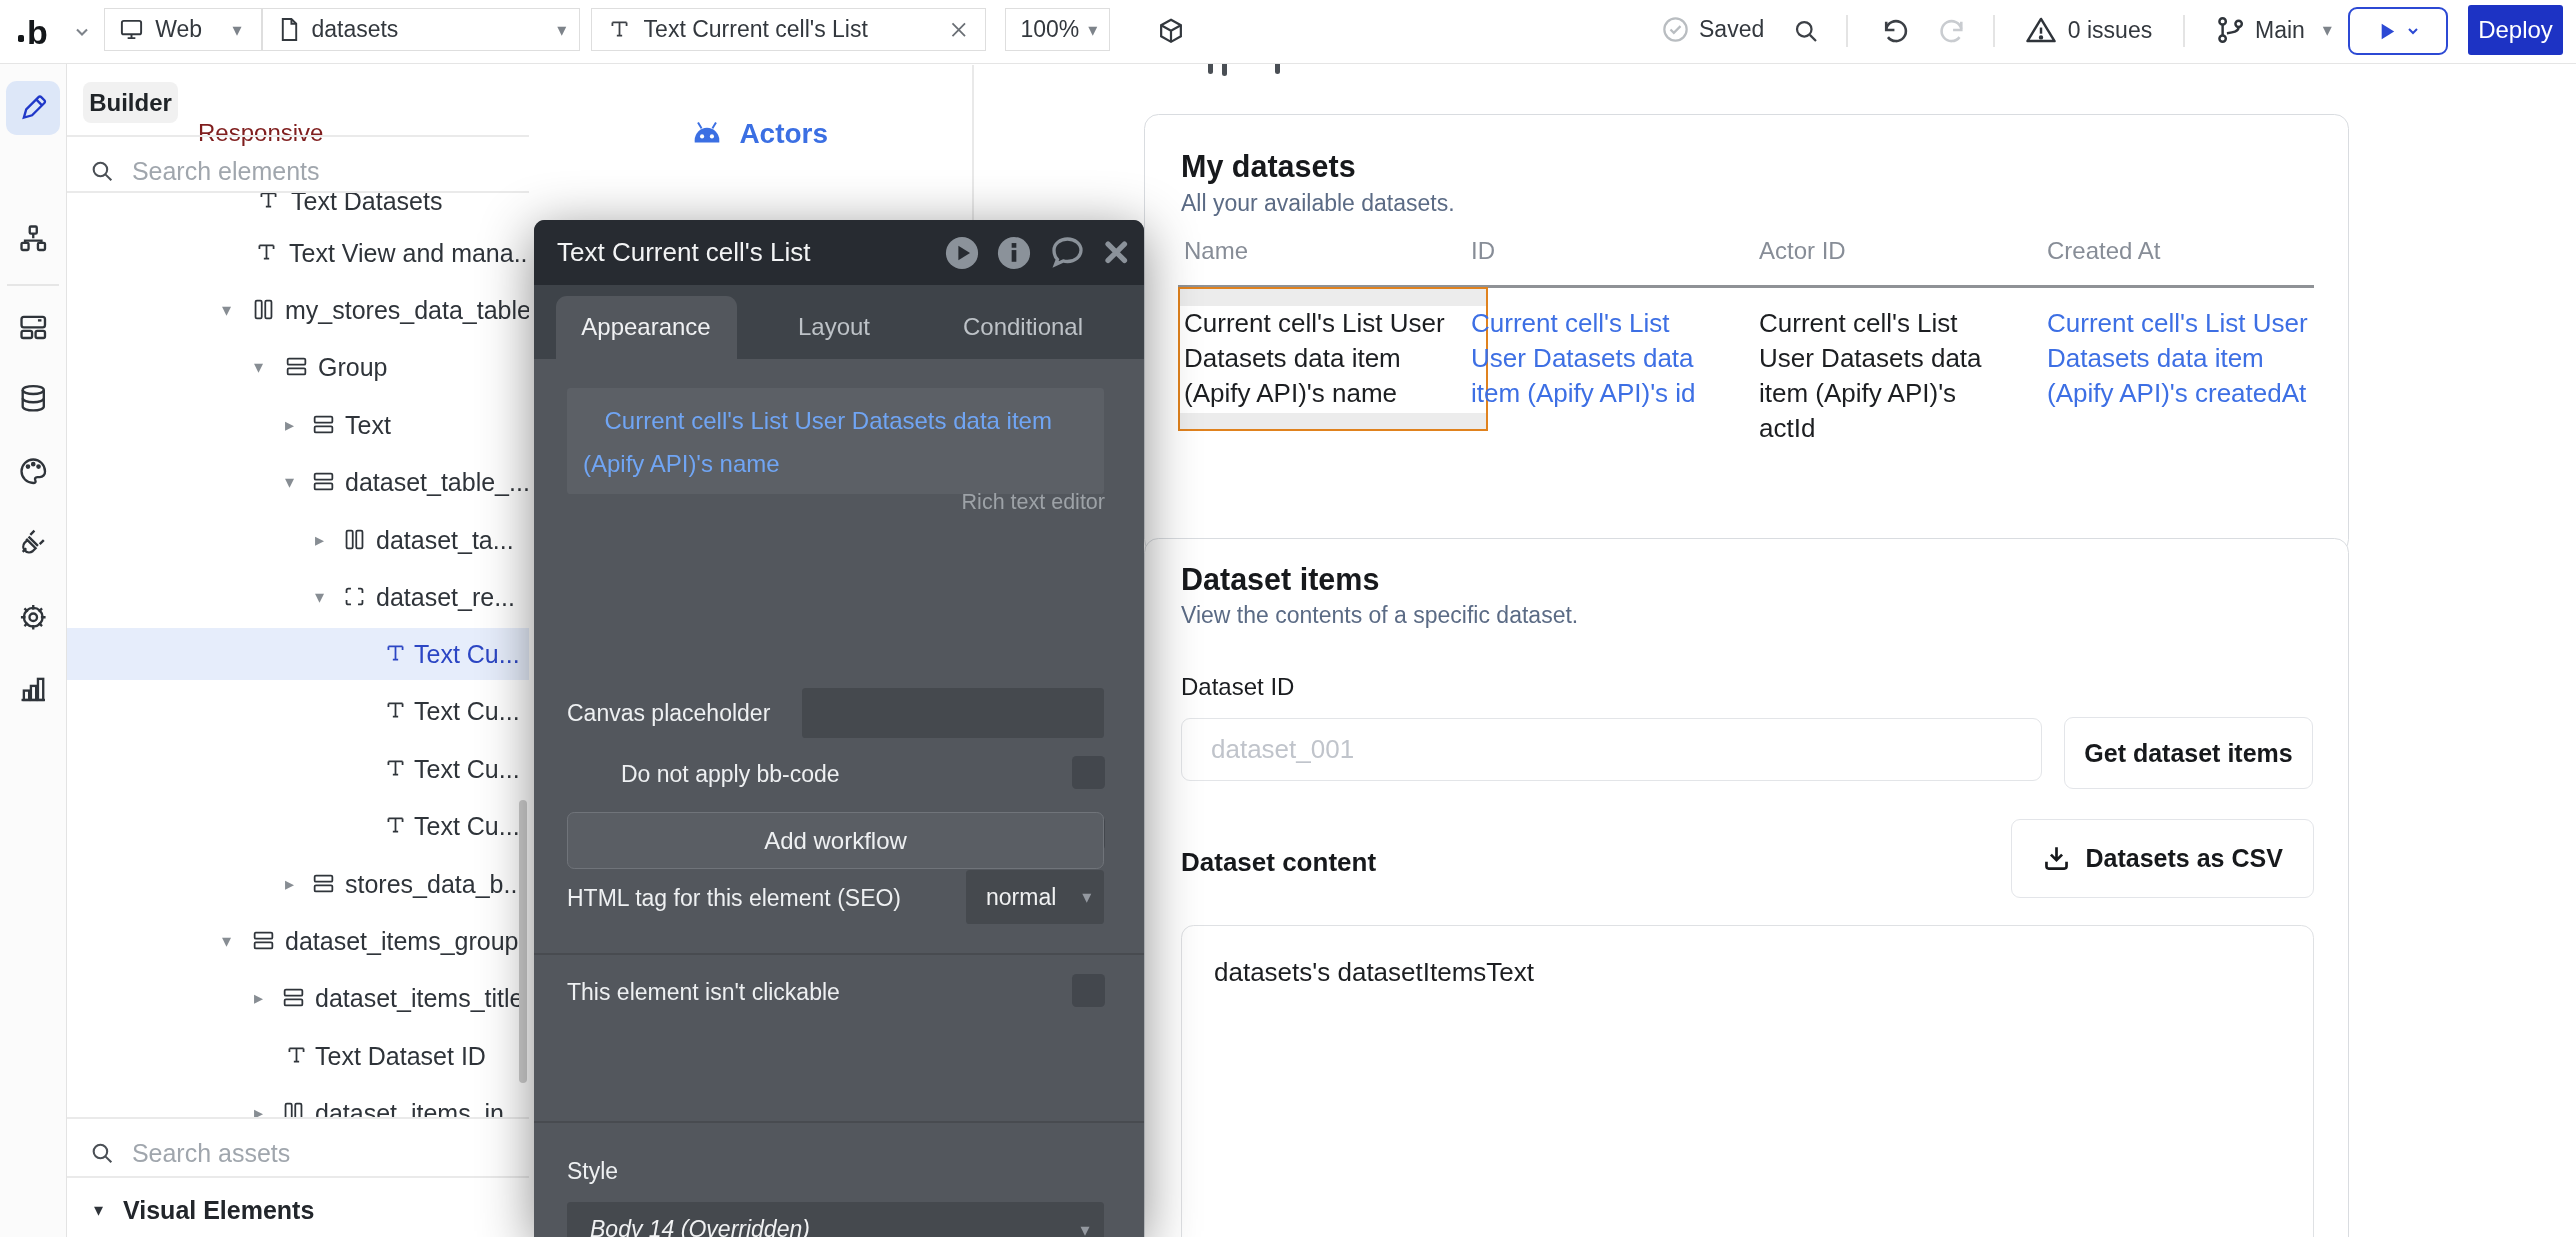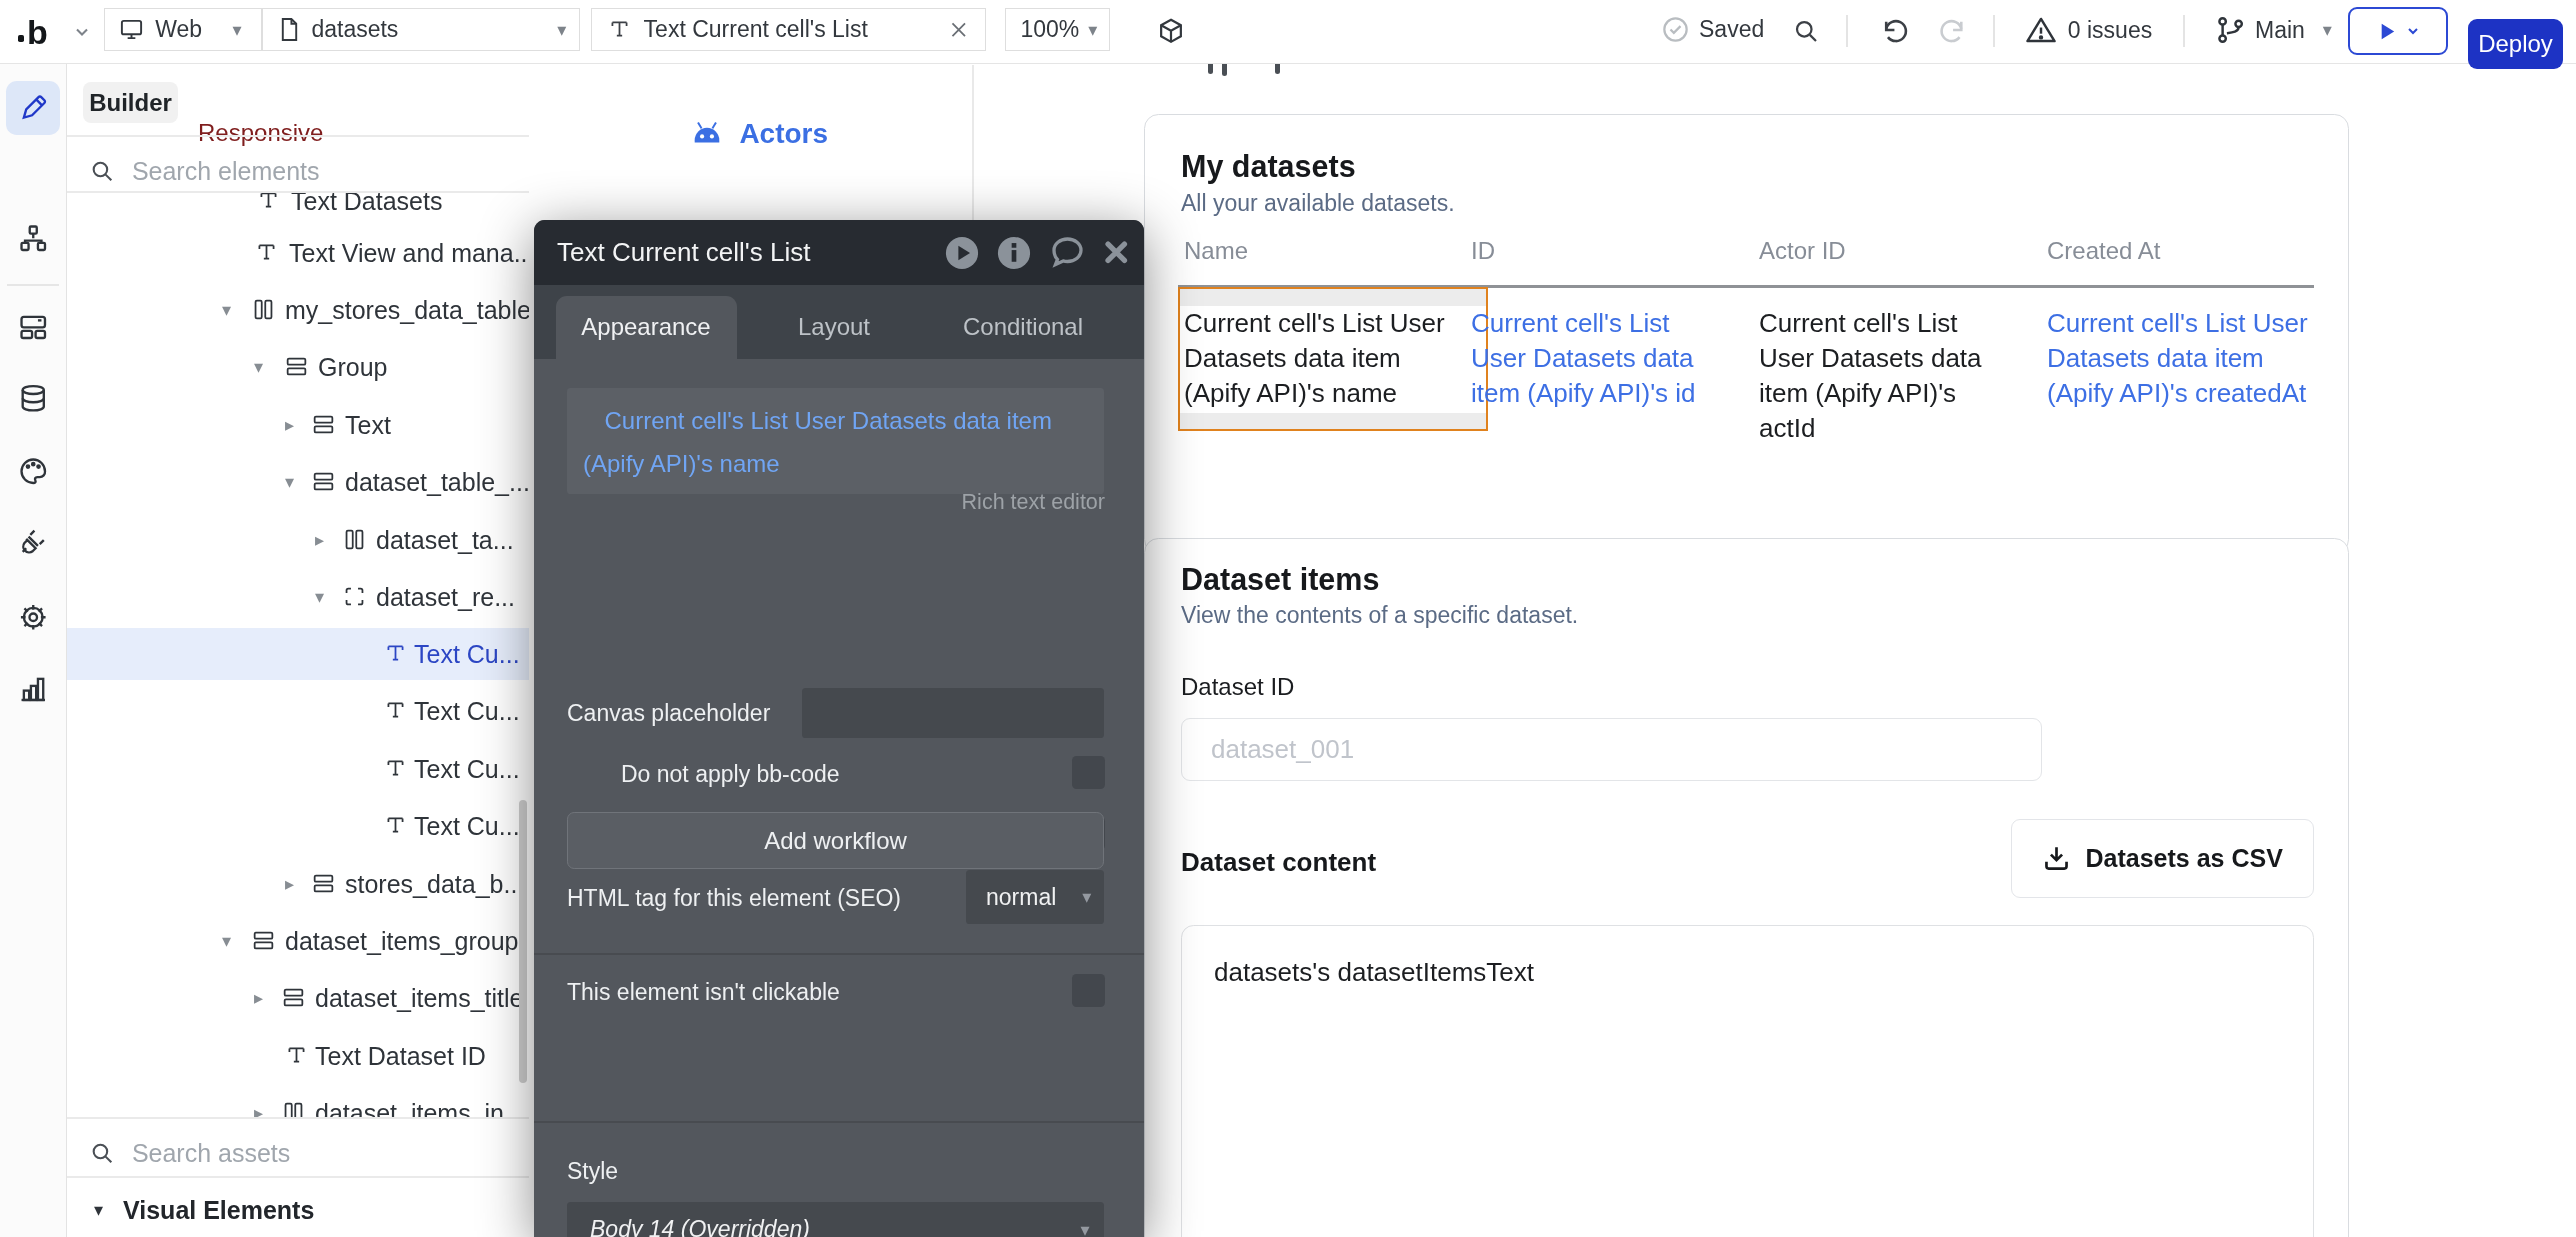--- a/index.html
+++ b/index.html
@@ -12,21 +12,21 @@
   .tbox{position:absolute;top:8px;height:43px;border:1.8px solid #dedede;border-radius:0;
         display:flex;align-items:center;background:#fff;box-sizing:border-box;font-size:23px;color:#33383e;}
   .chev{color:#7d838a;font-size:18px;margin:0 9px;}
   .vdiv{position:absolute;top:15.2px;width:1.8px;height:32px;background:#e4e4e4;}
   .logo{left:18px;top:12.6px;font-size:34px;font-weight:bold;color:#14171a;display:flex;align-items:center;}
   .logodot{width:6.3px;height:6.3px;background:#14171a;border-radius:1.8px;margin:12.6px 2.7px 0 0;}
   .muted{color:#b3b7bb;}
   .rightlbl{font-size:23px;color:#33383e;}
   .playbox{left:2348px;top:7.2px;width:100px;height:48px;border:2.7px solid #2c49d4;border-radius:9px;
            display:flex;align-items:center;justify-content:center;gap:7.2px;box-sizing:border-box;}
-  .deploy{left:2468px;top:19px;width:95px;height:50px;background:#1d33c4;border-radius:9px;color:#fff;
+  .deploy{left:2468px;top:5px;width:95px;height:50px;background:#1d33c4;border-radius:3px;color:#fff;
           font-size:24px;display:flex;align-items:center;justify-content:center;}
   
   .rail{left:0;top:63px;width:67px;height:1175px;background:#fbfbfb;border-right:1.8px solid #e3e3e3;box-sizing:border-box;z-index:40;}
   .railbtn{position:absolute;left:6.3px;width:54px;height:54px;border-radius:10.8px;display:flex;align-items:center;justify-content:center;}
   .railbtn.sel{background:#dde7f8;}
   .raildiv{position:absolute;left:7.2px;width:52px;height:1.8px;background:#e6e6e6;}
   
   .lpanel{left:67px;top:63px;width:462px;height:1175px;background:#fff;z-index:30;}
   .chip{position:absolute;left:16px;top:19px;width:95px;height:41px;background:#f1f1f1;border-radius:8px;
         display:flex;align-items:center;justify-content:center;font-size:24px;font-weight:bold;color:#202428;}
@@ -513,20 +513,23 @@
   <div class="cell blue" style="left:902px;top:191px;width:289px;">Current cell's List User Datasets data item (Apify API)'s createdAt</div>
 </div>
 
 <div class="card" style="left:1144px;top:538px;width:1205px;height:861px;">
   <div class="cardtitle" style="left:36px;top:23px;">Dataset items</div>
   <div class="cardsub" style="left:36px;top:63px;">View the contents of a specific dataset.</div>
   <div class="abs" style="left:36px;top:134px;font-size:24px;color:#1a1c1f;">Dataset ID</div>
   <div class="abs" style="left:36px;top:179px;width:861px;height:63px;border:1.8px solid #e3e5e8;border-radius:9px;box-sizing:border-box;display:flex;align-items:center;">
     <span style="margin-left:29px;font-size:26px;color:#c0c4cb;">dataset_001</span>
   </div>
+  <div class="btn" style="left:919px;top:178px;width:249px;height:72px;font-size:25px;">
+    <span>Get dataset items</span>
+    </div>
 
   <div class="abs" style="left:36px;top:308px;font-size:26px;font-weight:bold;color:#17191c;">Dataset content</div>
   <div class="btn" style="left:866px;top:280px;width:303px;height:79px;font-size:25px;gap:14.4px;">
     <span>
       <svg width="29" height="29" viewBox="0 0 26 26" fill="none" stroke="#17191c" stroke-width="2.4">
           <path d="M13 3v11M8 9.5l5 5 5-5"></path>
           <path d="M4 16v4a2 2 0 002 2h14a2 2 0 002-2v-4"></path>
         </svg>
       </span>
     <span>Datasets as CSV</span>

